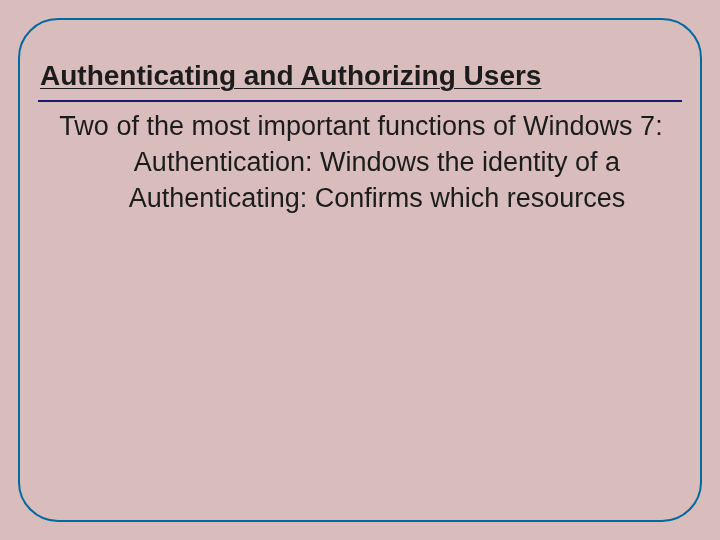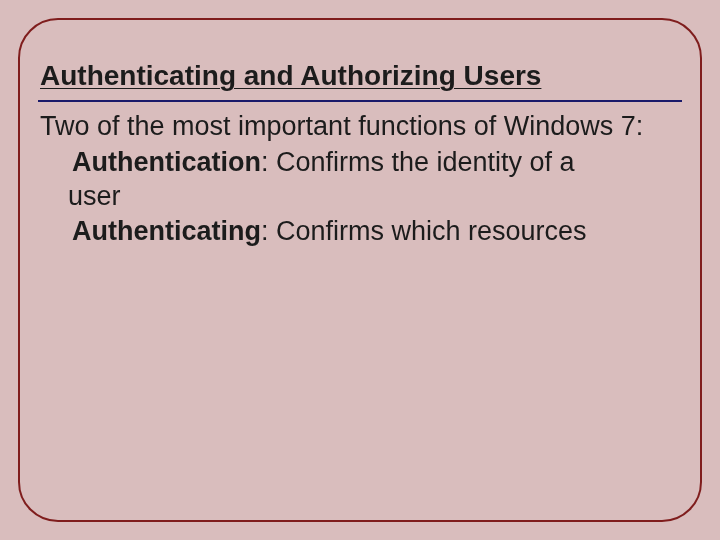--- a/index.html
+++ b/index.html
@@ -13,21 +13,21 @@
     background: #d9bdbd;
     font-family: Arial, Helvetica, sans-serif;
     position: relative;
   }
   .frame {
     position: absolute;
     left: 18px;
     top: 18px;
     right: 18px;
     bottom: 18px;
-    border: 2px solid #7f1d1d;
+    border: 2px solid #0369a1;
     border-radius: 40px;
     background: transparent;
     padding: 40px 18px 18px 18px;
     box-sizing: border-box;
   }
   .title {
     font-size: 28px;
     font-weight: bold;
     color: #1c1c1c;
     text-decoration: underline;
@@ -43,39 +43,39 @@
     margin: 2px 0 8px 0;
   }
   .body {
     font-size: 27px;
     line-height: 1.25;
     color: #1c1c1c;
     padding-left: 2px;
   }
   .body p {
     margin: 0 0 2px 0;
+    text-align: center;
   }
   .term {
-    font-weight: bold;
+    font-weight: normal;
     margin-left: 32px;
   }
   .indent {
     display: block;
     padding-left: 28px;
   }
 </style>
 </head>
 <body>
 
 <div class="frame">
   <h1 class="title">Authenticating and Authorizing Users</h1>
   <hr class="hr">
   <div class="body">
     <p>Two of the most important functions of Windows 7:</p>
     <p>
-      <span class="term">Authentication</span><span>: Confirms the identity of a</span>
-      <span class="indent">user</span>
+      <span class="term">Authentication</span><span>: Windows the identity of a</span>
     </p>
     <p>
       <span class="term">Authenticating</span><span>: Confirms which resources</span>
     </p>
   </div>
 </div>
 
 </body></html>

